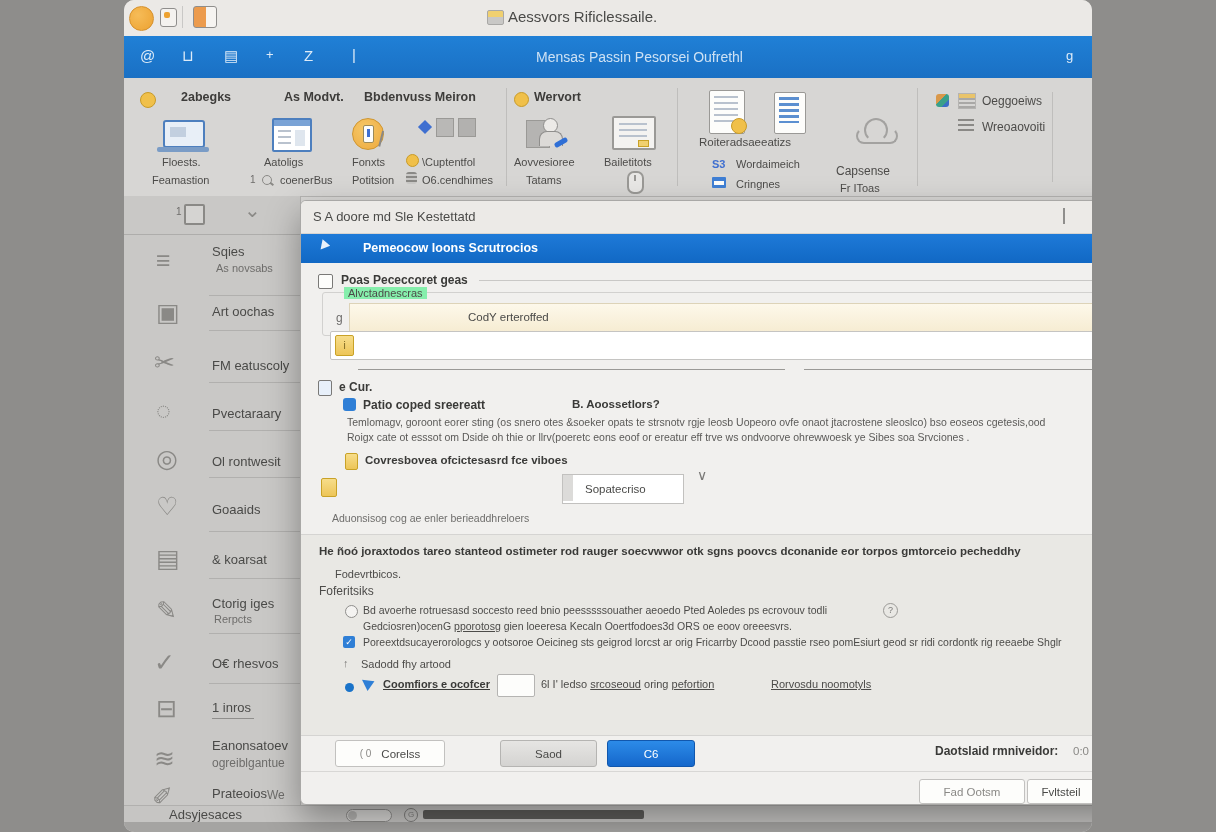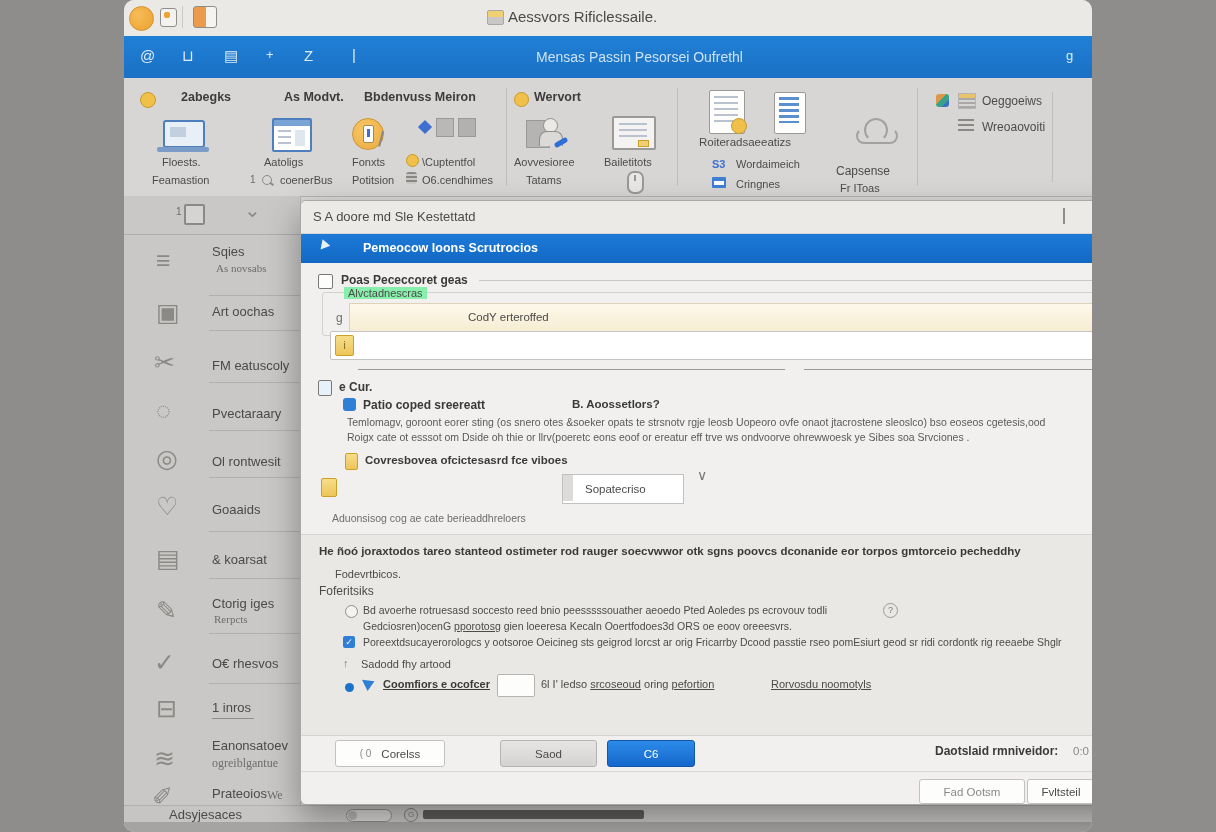--- a/index.html
+++ b/index.html
@@ -13,21 +13,21 @@
   .titlebar{position:absolute;left:0;top:0;width:1216px;height:36px;background:#ebe9e6;}
   
   .menubar{position:absolute;left:0;top:36px;width:1216px;height:42px;background:linear-gradient(#2080d6,#1a70c4);}
   .mbicon{position:absolute;color:rgba(255,255,255,.85);font-size:15px;white-space:nowrap;}
   
   .ribbon{position:absolute;left:0;top:78px;width:1216px;height:118px;background:#d7d6d4;border-bottom:1px solid #b5b4b2;}
   
   .sidebar{position:absolute;left:0;top:196px;width:176px;height:609px;background:#c9c8c6;border-right:1px solid #b3b2b0;}
   .sbicon{position:absolute;color:#8a8986;font-size:25px;line-height:28px;}
   .sblbl{position:absolute;font-size:13px;color:#4a4a48;white-space:nowrap;}
-  .sbsub{position:absolute;font-size:11px;color:#6e6d6b;white-space:nowrap;font-family:Liberation Serif, serif;}
+  .sbsub{position:absolute;font-size:11px;color:#6e6d6b;white-space:nowrap;}
   .sbdiv{position:absolute;left:85px;width:91px;height:1px;background:#b1b0ae;}
   
   .graybar{position:absolute;background:#c6c5c3;border-radius:2px;}
   
   .dialog{position:absolute;left:176px;top:200px;width:877px;height:603px;background:#f1f0ee;border:1px solid #a9a8a6;border-radius:6px;box-shadow:0 14px 34px rgba(0,0,0,.35);overflow:hidden;z-index:10;}
   .dlg-lbl{position:absolute;font-size:11px;color:#4c4b49;white-space:nowrap;}
   .dlg-b{font-weight:bold;color:#3a3a38;}
   .para{position:absolute;font-size:10.5px;color:#5b5a58;white-space:nowrap;}
   .hair{position:absolute;height:1px;background:#c9c8c6;}
   .radio-o{position:absolute;width:11px;height:11px;border:1.5px solid #8f8e8c;border-radius:50%;background:#f4f3f1;}
@@ -360,21 +360,21 @@
 
     <div class="ylw" style="left:44px;top:252px;width:11px;height:15px;"></div>
     <div class="abs txt dlg-b" style="left:64px;top:253px;font-size:11.5px;">Covresbovea ofcictesasrd fce viboes</div>
 
     <div class="ylw" style="left:20px;top:277px;width:14px;height:17px;"></div>
     <div class="abs" style="left:261px;top:273px;width:120px;height:28px;background:#fff;border:1px solid #c2c1bf;display:flex;align-items:center;">
       <span class="abs" style="left:0;top:0;width:10px;height:26px;background:#dcdbd9;"></span>
       <span class="txt" style="margin-left:22px;font-size:11.5px;color:#4a4a48;">Sopatecriso</span>
     </div>
     <div class="abs" style="left:396px;top:266px;font-size:14px;color:#7a7977;">∨</div>
-    <div class="abs txt" style="left:31px;top:311px;font-size:10.5px;color:#6e6d6b;">Aduonsisog cog ae cate berieaddhreloers</div>
+    <div class="abs txt" style="left:31px;top:311px;font-size:10.5px;color:#6e6d6b;">Aduonsisog cog ae enler berieaddhreloers</div>
 
     <div class="abs" style="left:0;top:333px;width:877px;height:200px;background:#e9e8e4;border-top:1px solid #d5d4d2;border-bottom:1px solid #d5d4d2;">
       <div class="abs txt dlg-b" style="left:18px;top:10px;font-size:11.5px;">He ñoó joraxtodos tareo stanteod ostimeter rod rauger soecvwwor otk sgns poovcs dconanide eor torpos gmtorceio pecheddhy</div>
       <div class="abs txt" style="left:18px;top:33px;font-size:11px;color:#4c4b49;padding-left:16px;">Fodevrtbicos.</div>
       <div class="abs txt" style="left:18px;top:49px;font-size:12px;color:#4c4b49;">Foferitsiks</div>
 
       <div class="radio-o" style="left:44px;top:70px;"></div>
       <div class="abs txt" style="left:62px;top:69px;font-size:10.5px;color:#4c4b49;">Bd avoerhe rotruesasd soccesto reed bnio peesssssouather aeoedo Pted Aoledes ps ecrovouv todli</div>
       <div class="qcirc" style="left:582px;top:68px;">?</div>
       <div class="abs txt" style="left:62px;top:85px;font-size:10.5px;color:#4c4b49;"><span>Gedciosren)ocenG </span><span class="link">pporotosg</span><span> gien loeeresa Kecaln Ooertfodoes3d ORS oe eoov oreeesvrs.</span></div>

